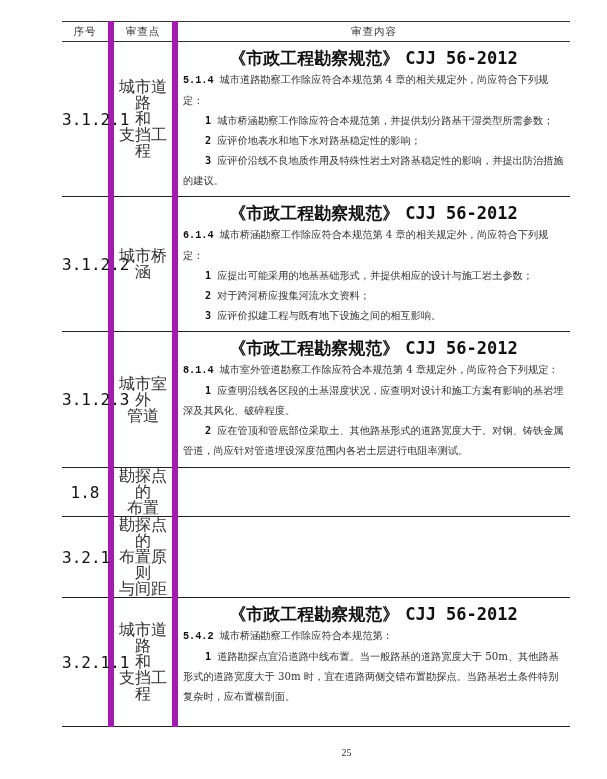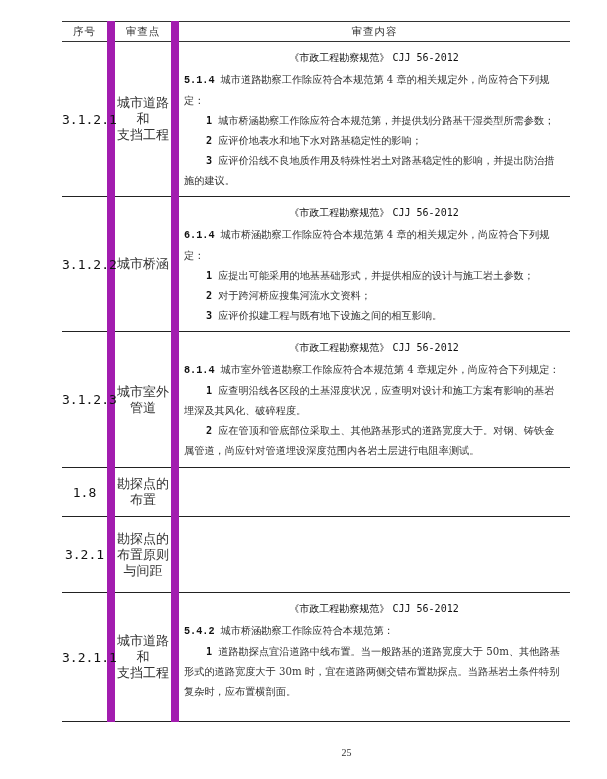--- a/index.html
+++ b/index.html
@@ -8,26 +8,26 @@
   .page { position: absolute; left: 0; top: 0; width: 607px; height: 779px; }
   table.review { position: absolute; left: 62px; top: 21px; width: 508px;
                  border-collapse: collapse; table-layout: fixed; }
   table.review td, table.review th { padding: 0; vertical-align: middle; font-weight: normal; }
   .col-no { width: 49px; }
   .col-pt { width: 64px; }
   .col-ct { width: 395px; }
   tr.head th { height: 19px; border-top: 1.5px solid #333; border-bottom: 1.5px solid #333;
                font-size: 10.5px; color: #333; text-align: center; letter-spacing: 1px; }
   tr.row td { border-bottom: 1.5px solid #222; }
-  .vl { border-left: 8px solid #a21caf; }
-  .no { text-align: center; font-weight: bold; font-size: 13px; color: #111;
+  .vl { border-left: 6px solid #a21caf; }
+  .no { text-align: center; font-weight: bold; font-size: 16px; color: #111;
         font-family: "DejaVu Sans Mono", "Liberation Mono", monospace; letter-spacing: 0; }
-  .pt { text-align: center; font-size: 13px; line-height: 16px; color: #333; }
+  .pt { text-align: center; font-size: 16px; line-height: 16px; color: #333; }
   .ct { font-size: 10.2px; line-height: 20px; color: #333; padding: 0 6px 0 5px !important; vertical-align: top !important; }
-  .std { text-align: center; font-weight: normal; font-size: 10px; color: #111; padding-top: 4px; line-height: 24px;
+  .std { text-align: center; font-weight: bold; font-size: 17px; color: #111; padding-top: 4px; line-height: 24px;
          font-family: "DejaVu Sans", "Liberation Sans", sans-serif; }
   .std .code { font-family: "DejaVu Sans Mono", "Liberation Mono", monospace; }
   .clause-no { font-weight: bold; color: #111; font-family: Liberation Mono, monospace; margin-right: 6px; }
   .item { text-indent: 22px; }
   .item-no { font-weight: bold; color: #111; margin-right: 6px; font-family: "DejaVu Sans Mono", "Liberation Mono", monospace; }
   .pageno { position: absolute; left: 0; width: 607px; top: 747px; text-align: center;
             font-size: 10px; color: #333; font-family: "Liberation Serif", serif; padding-left: 43px; }
 </style>
 </head>
 <body>

